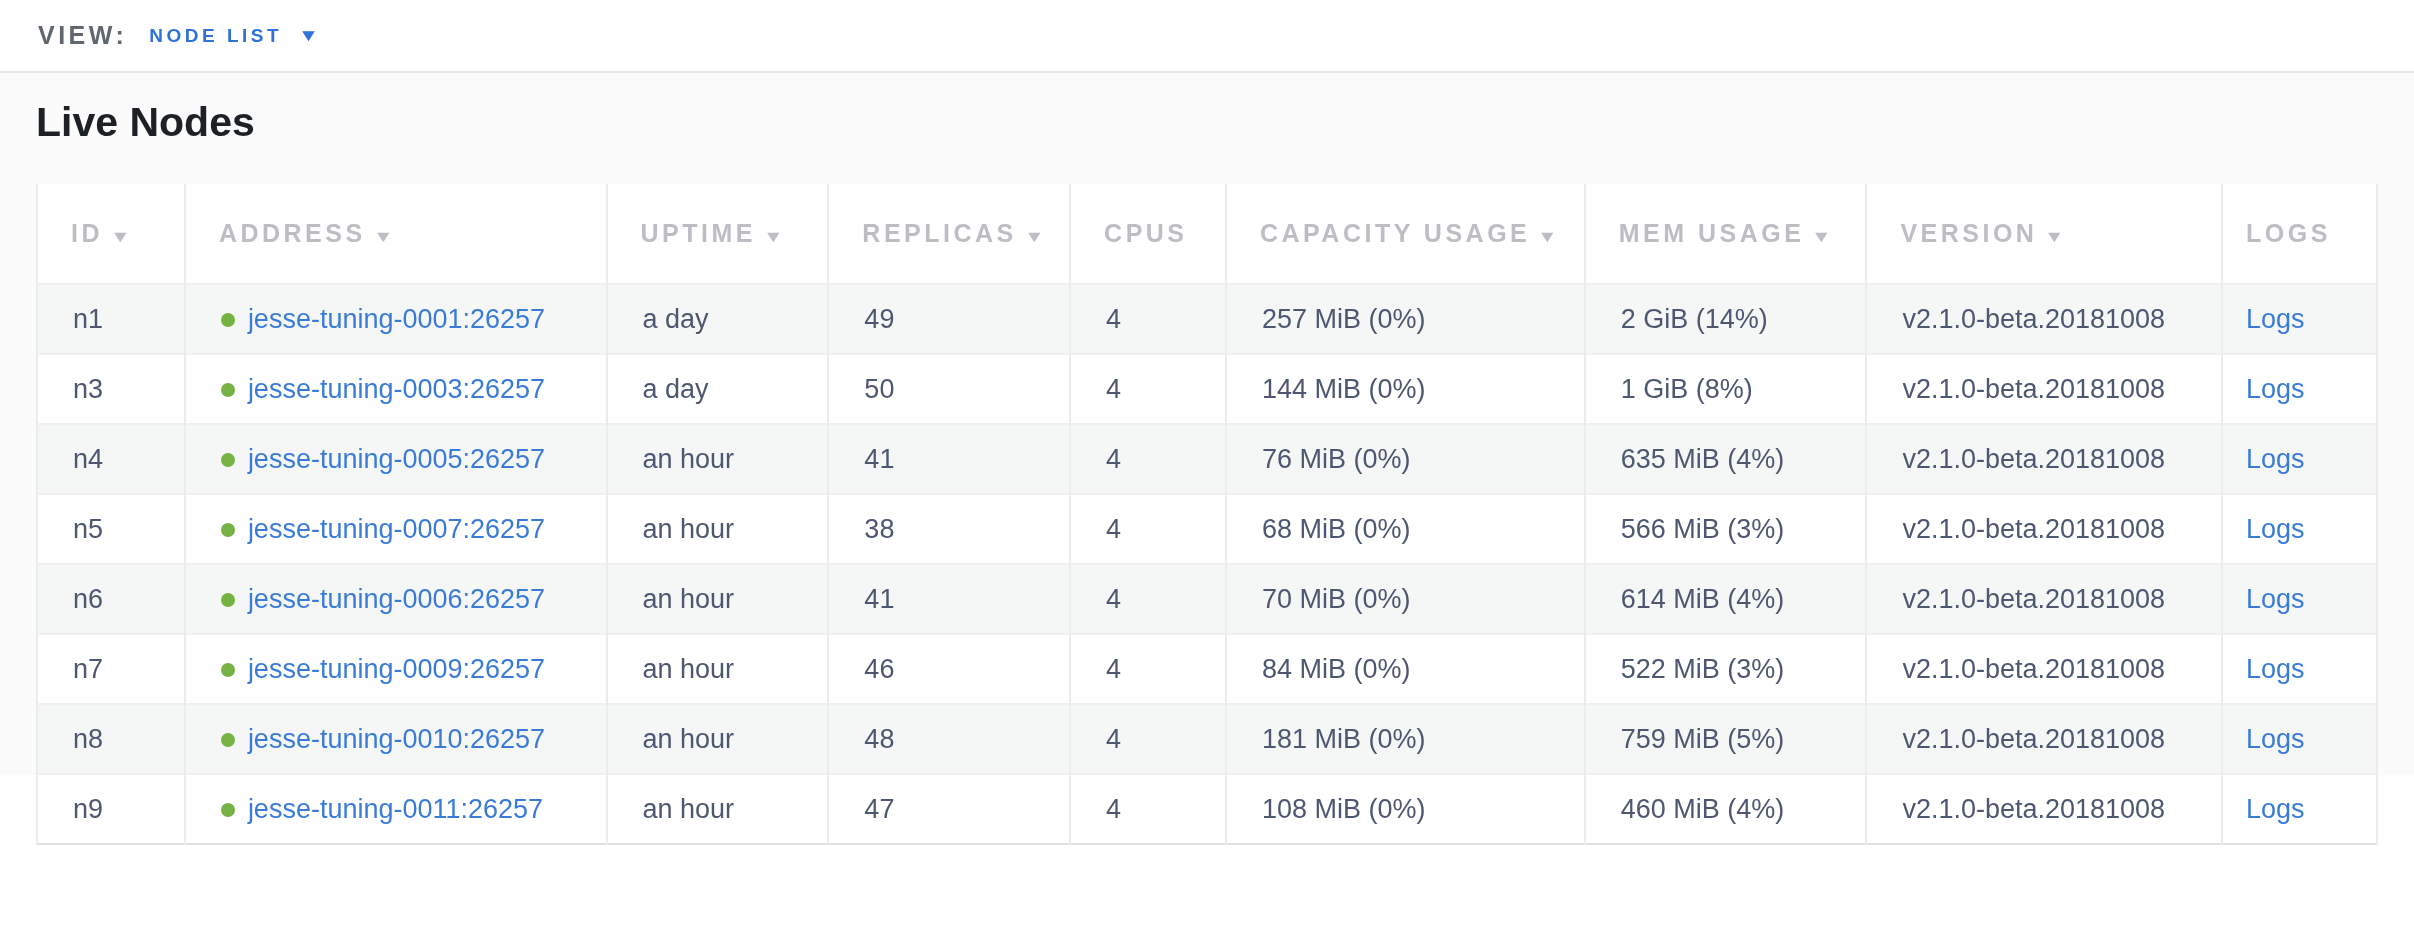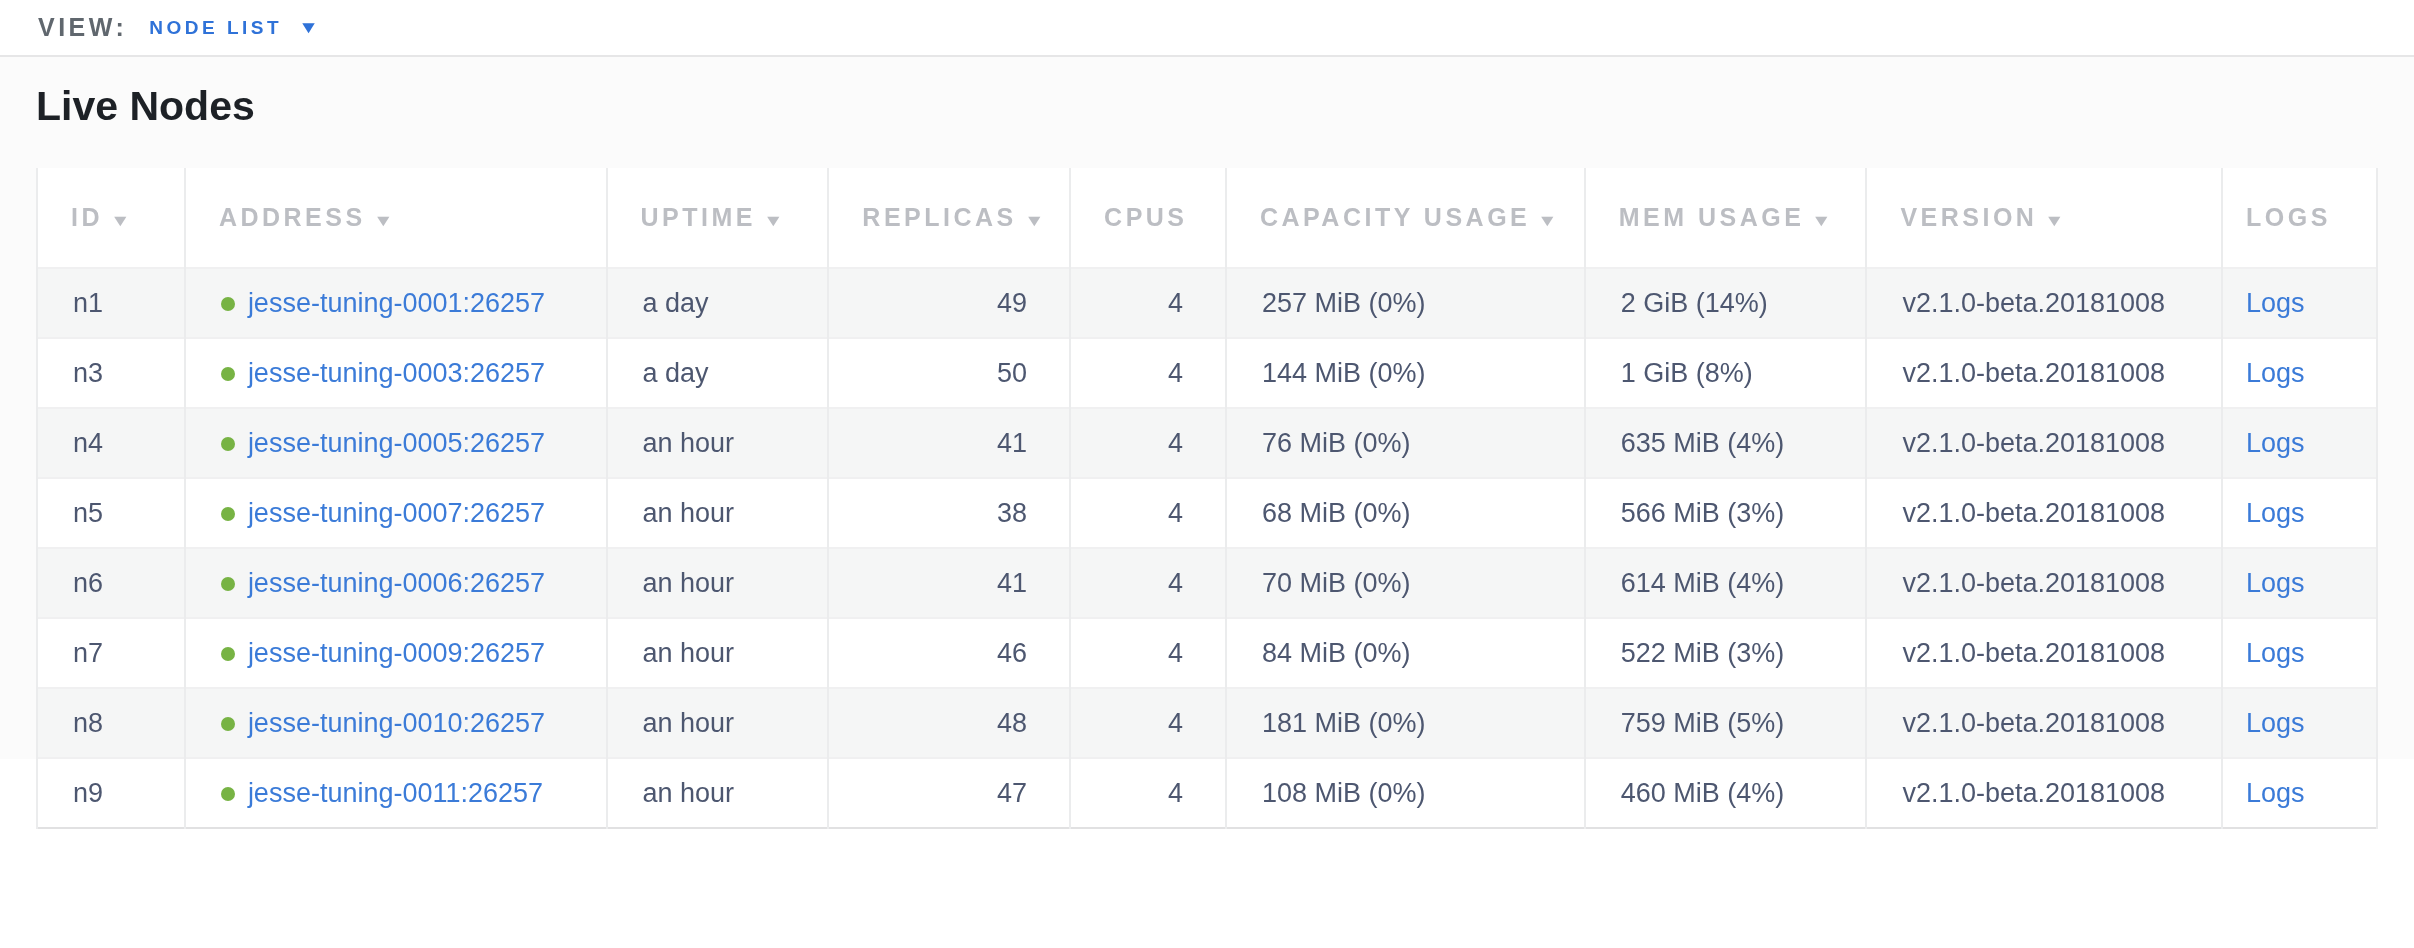--- a/index.html
+++ b/index.html
@@ -7,21 +7,21 @@
     padding: 0;
     width: 2414px;
     height: 948px;
     overflow: hidden;
     background: #ffffff;
     font-family: "Liberation Sans", "DejaVu Sans", sans-serif;
   }
 
   
   .topbar {
-    height: 57px;
+    height: 73px;
     background: #ffffff;
     border-bottom: 2px solid #e6e6e7;
     display: flex;
     align-items: center;
     padding-left: 38px;
     box-sizing: border-box;
   }
   .view-label {
     font-size: 25px;
     letter-spacing: 3.5px;
@@ -114,21 +114,21 @@
   tbody td {
     height: 70px;
     padding-left: 35px;
     font-size: 27px;
     color: var(--body-text);
     vertical-align: middle;
     border-top: 2px solid #f0f0f1;
   }
   tbody tr:nth-child(odd) td { background: var(--row-stripe); }
 
-  td.col-replicas, td.col-cpus { text-align: right; padding-right: 42px; }
+  td.col-replicas, td.col-cpus { text-align: left; padding-right: 42px; }
   td.col-capacity, td.col-mem  { text-align: left; padding-right: 33px; }
 
   a.link {
     color: var(--link-blue);
     text-decoration: none;
     cursor: pointer;
   }
   .dot {
     display: inline-block;
     width: 14px;

